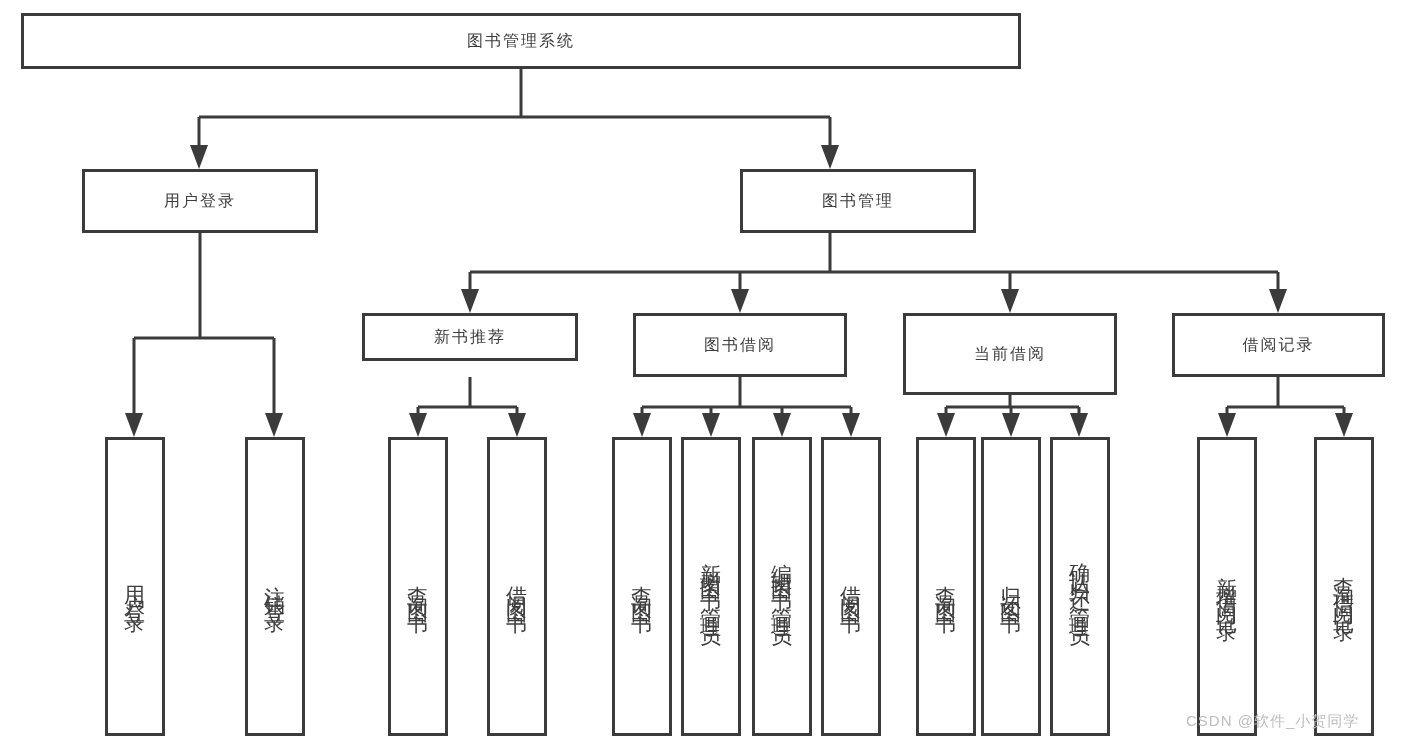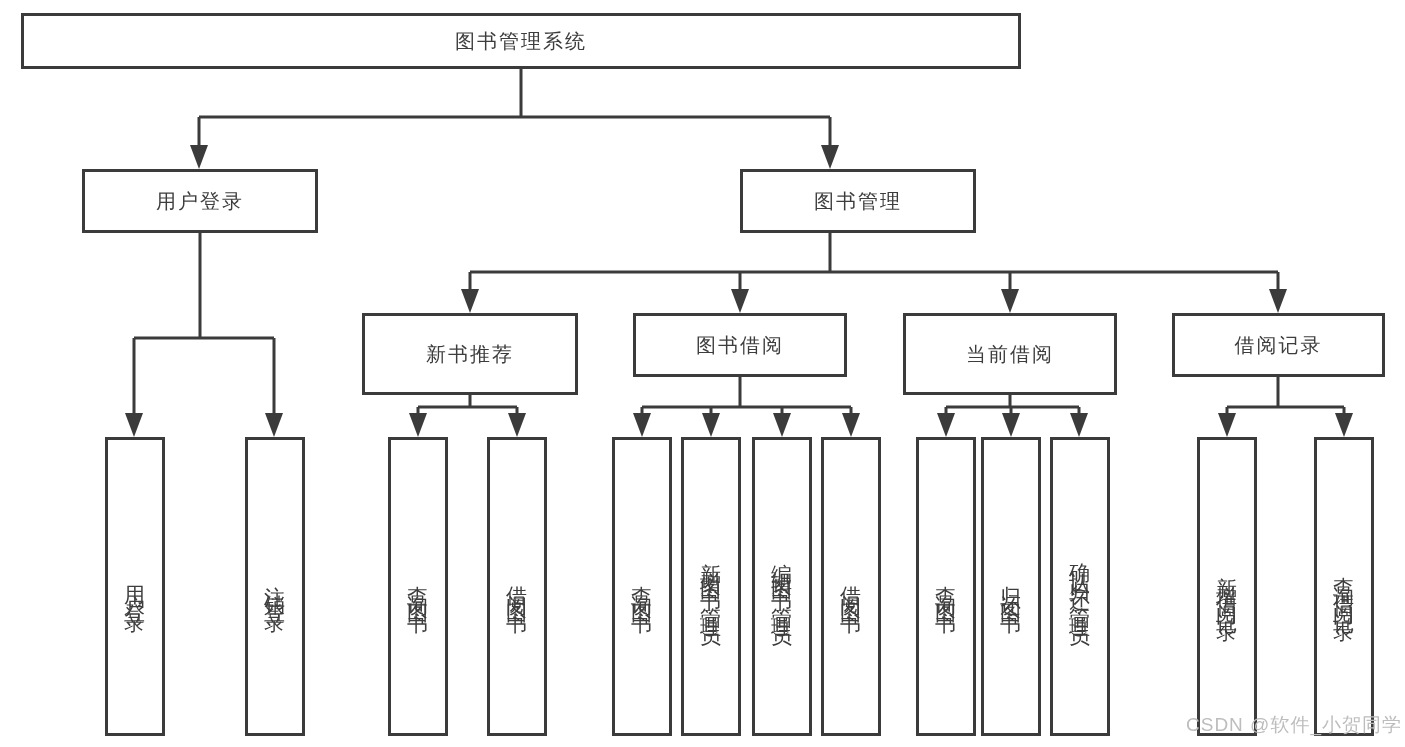--- a/index.html
+++ b/index.html
@@ -21,38 +21,38 @@
     position: absolute;
     background: #ffffff;
     border: 3px solid #3b3b3b;
     box-sizing: border-box;
     display: flex;
     align-items: center;
     justify-content: center;
     color: #3d3d3d;
   }
   .node-h {
-    font-size: 20px;
+    font-size: 16px;
     letter-spacing: 2px;
     white-space: nowrap;
   }
   .node-v span {
     display: block;
     writing-mode: vertical-rl;
     text-orientation: mixed;
     font-size: 21px;
     line-height: 1;
     letter-spacing: 9px;
     color: #3d3d3d;
   }
   .watermark {
     position: absolute;
     left: 1186px;
     top: 712px;
-    font-size: 19px;
+    font-size: 15px;
     color: #bdbdbd;
     letter-spacing: 1px;
     white-space: nowrap;
     z-index: 5;
   }
 </style>
 </head>
 <body>
 
 <div class="canvas">
@@ -119,21 +119,21 @@
       <polygon points="1218,413 1236,413 1227,437"></polygon>
       <polygon points="1335,413 1353,413 1344,437"></polygon>
     </g>
   </svg>
 
   <div class="node node-h" style="left:21px; top:13px; width:1000px; height:56px;">图书管理系统</div>
 
   <div class="node node-h" style="left:82px; top:169px; width:236px; height:64px;">用户登录</div>
   <div class="node node-h" style="left:740px; top:169px; width:236px; height:64px;">图书管理</div>
 
-  <div class="node node-h" style="left:362px; top:313px; width:216px; height:82px;">新书推荐</div>
+  <div class="node node-h" style="left:362px; top:313px; width:216px; height:48px;">新书推荐</div>
   <div class="node node-h" style="left:633px; top:313px; width:214px; height:64px;">图书借阅</div>
   <div class="node node-h" style="left:903px; top:313px; width:214px; height:82px;">当前借阅</div>
   <div class="node node-h" style="left:1172px; top:313px; width:213px; height:64px;">借阅记录</div>
 
   <div class="node node-v" style="left:105px; top:437px; width:60px; height:299px;">
     <span>用户登录</span>
   </div>
   <div class="node node-v" style="left:245px; top:437px; width:60px; height:299px;">
     <span>注销登录</span>
   </div>

